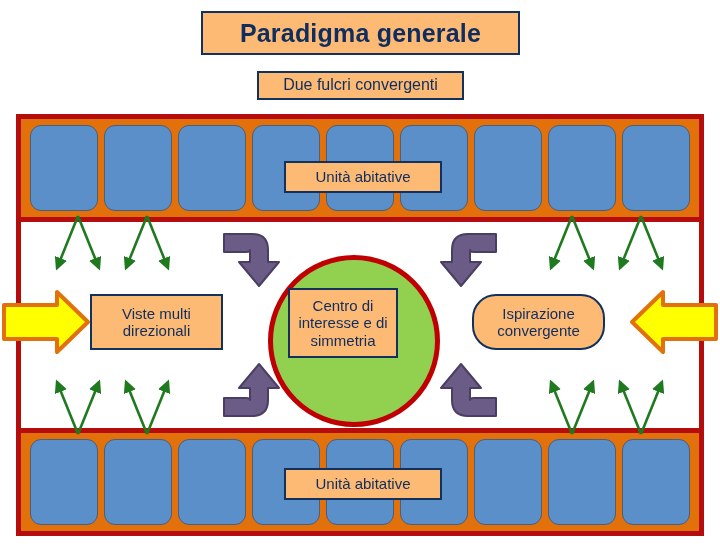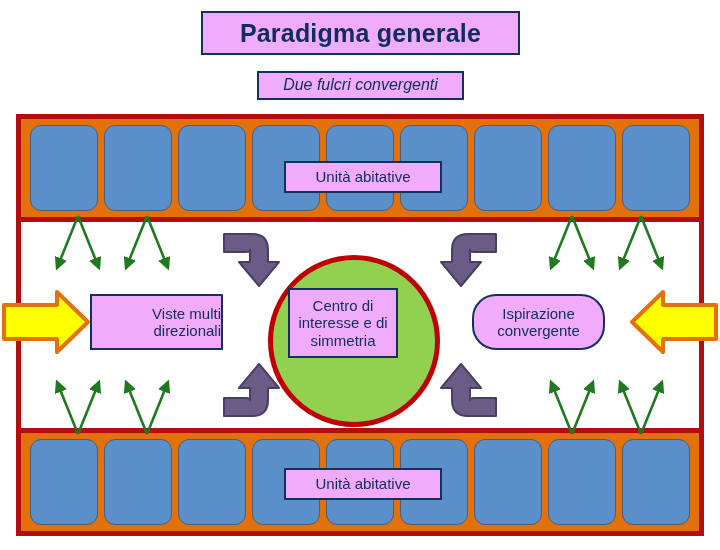--- a/index.html
+++ b/index.html
@@ -18,21 +18,21 @@
   .stage {
     position: absolute;
     left: 0; top: 0;
     width: 720px;
     height: 550px;
   }
 
   
   .labelbox {
     position: absolute;
-    background: #f0abfc;
+    background: #fdba74;
     border: 2px solid #12315c;
     color: #0f2d5e;
     display: flex;
     align-items: center;
     justify-content: center;
     text-align: center;
     box-sizing: border-box;
     line-height: 1.15;
   }
 
@@ -41,21 +41,20 @@
     left: 201px; top: 11px;
     width: 319px; height: 44px;
     font-size: 25px;
     font-weight: bold;
     letter-spacing: 0.2px;
   }
   #subtitle-box {
     left: 257px; top: 71px;
     width: 207px; height: 29px;
     font-size: 16px;
-    font-style: italic;
   }
 
   
   #outer-frame {
     position: absolute;
     left: 16px; top: 114px;
     width: 688px; height: 422px;
     border: 5px solid #b50d0d;
     box-sizing: border-box;
     background: #ffffff;
@@ -116,21 +115,20 @@
     left: 288px; top: 288px;
     width: 110px; height: 70px;
     font-size: 15px;
   }
 
   
   #left-box {
     left: 90px; top: 294px;
     width: 133px; height: 56px;
     font-size: 15px;
-    text-align: right;
   }
   #right-box {
     left: 472px; top: 294px;
     width: 133px; height: 56px;
     font-size: 15px;
     border-radius: 24px;
   }
 
   
   #band-top-label {

